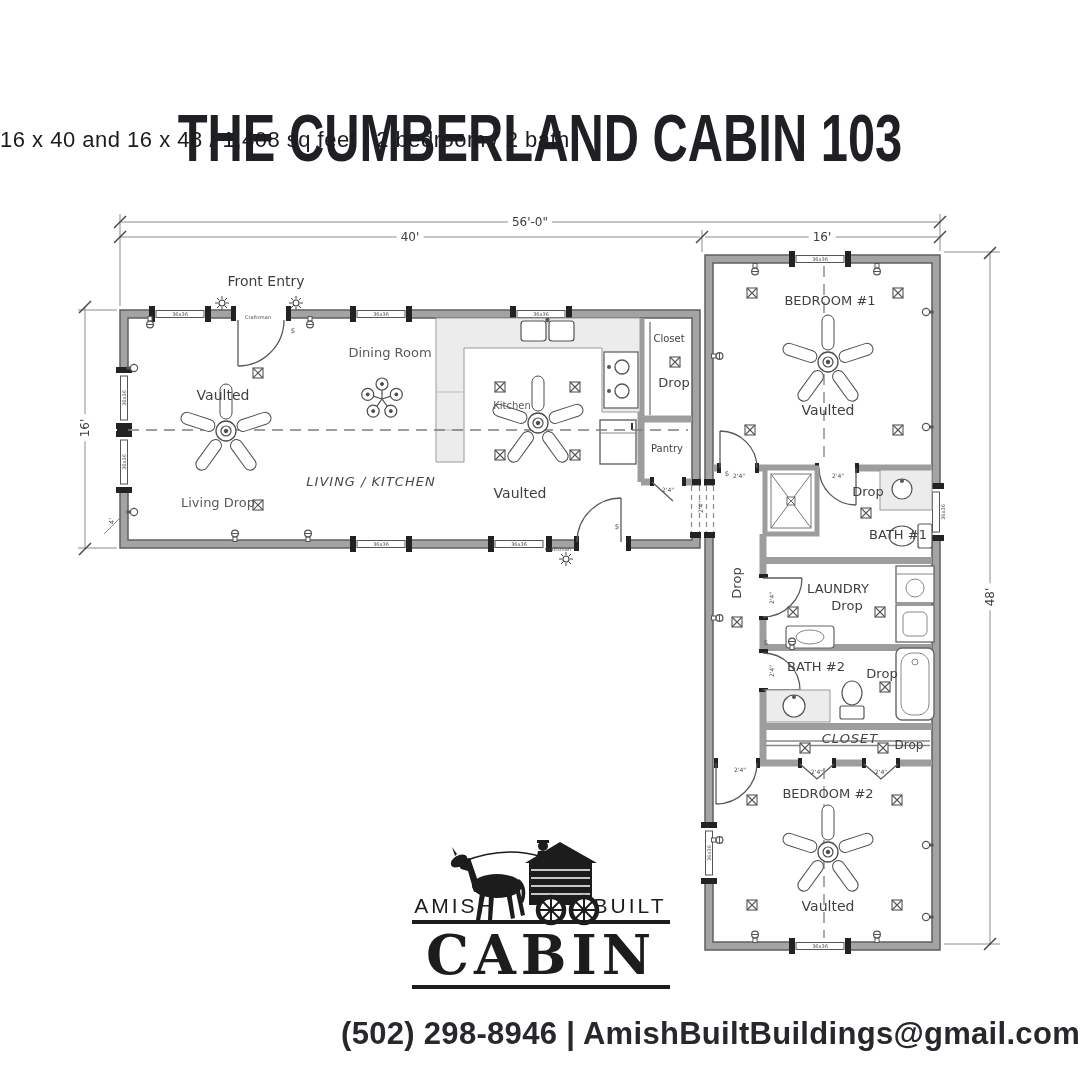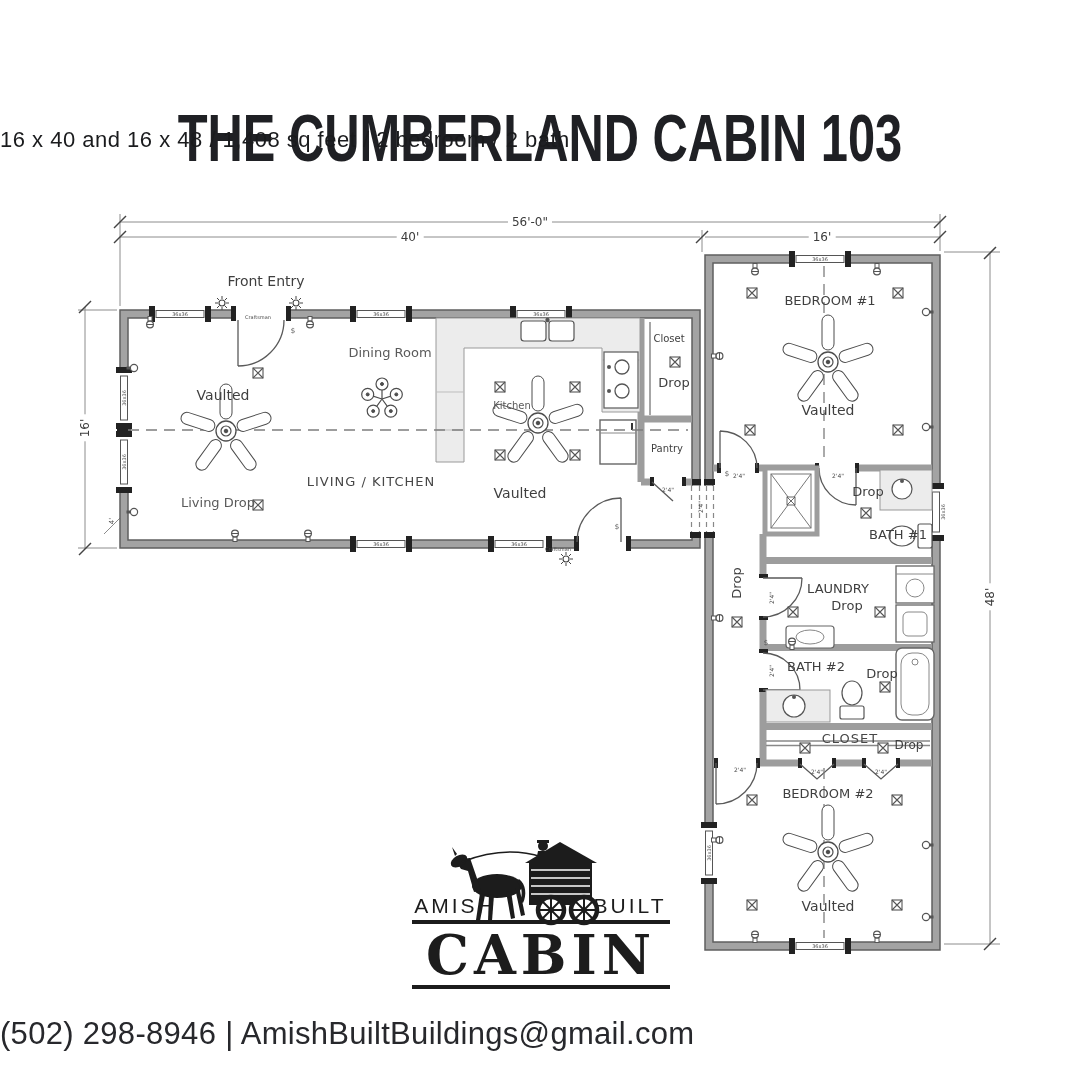--- a/index.html
+++ b/index.html
@@ -12,30 +12,30 @@
   .hdr-sub{position:absolute;top:127px;left:0;width:1080px;text-align:left;
            font-size:22px;font-weight:400;color:#1a1b1d;letter-spacing:.5px;white-space:nowrap;}
   
   .pl{position:absolute;transform:translate(-50%,-50%);white-space:nowrap;
       font-family:"DejaVu Sans",sans-serif;color:#3f3f3f;line-height:1;}
   .rot{transform:translate(-50%,-50%) rotate(-90deg);}
   .s14{font-size:14px;} .s13{font-size:13px;} .s12{font-size:12px;} .s11{font-size:13px;}
   .s10{font-size:10px;} .s7{font-size:7px;color:#555;} .s6{font-size:6px;color:#4a4a4a;}
   .s5{font-size:5px;color:#4a4a4a;}
   .dim{font-size:12px;color:#3c3c3c;background:#fff;padding:0 4px;}
-  .caps{letter-spacing:1px;color:#474747;}
+  .caps{letter-spacing:1px;color:#474747;font-style:italic;}
   
   .logo-word{position:absolute;transform:translate(-50%,-50%);font-weight:normal;
              color:#1c1c1c;font-size:21px;letter-spacing:3px;font-family:"Liberation Sans",sans-serif;}
   .logo-cabins{position:absolute;transform:translate(-50%,-50%);font-weight:bold;color:#1c1c1c;
                font-size:54px;letter-spacing:5px;font-family:"DejaVu Serif",serif;}
   .logo-rule{position:absolute;height:4px;background:#1c1c1c;width:258px;left:412px;}
   
-  .footer{position:absolute;top:1016px;left:0;width:1080px;text-align:left;
-          font-size:31px;font-weight:normal;color:#27282c;letter-spacing:.3px;}
+  .footer{position:absolute;top:1016px;left:0;width:1080px;text-align:right;
+          font-size:31px;font-weight:bold;color:#27282c;letter-spacing:.3px;}
   svg{position:absolute;left:0;top:0;}
 </style>
 </head>
 <body>
 
 <div class="canvas">
 
   <h1 class="hdr-title">THE CUMBERLAND CABIN 103</h1>
   <div class="hdr-sub">16 x 40 and 16 x 48 / 1,408 sq feet / 2 bedroom / 2 bath</div>
 

